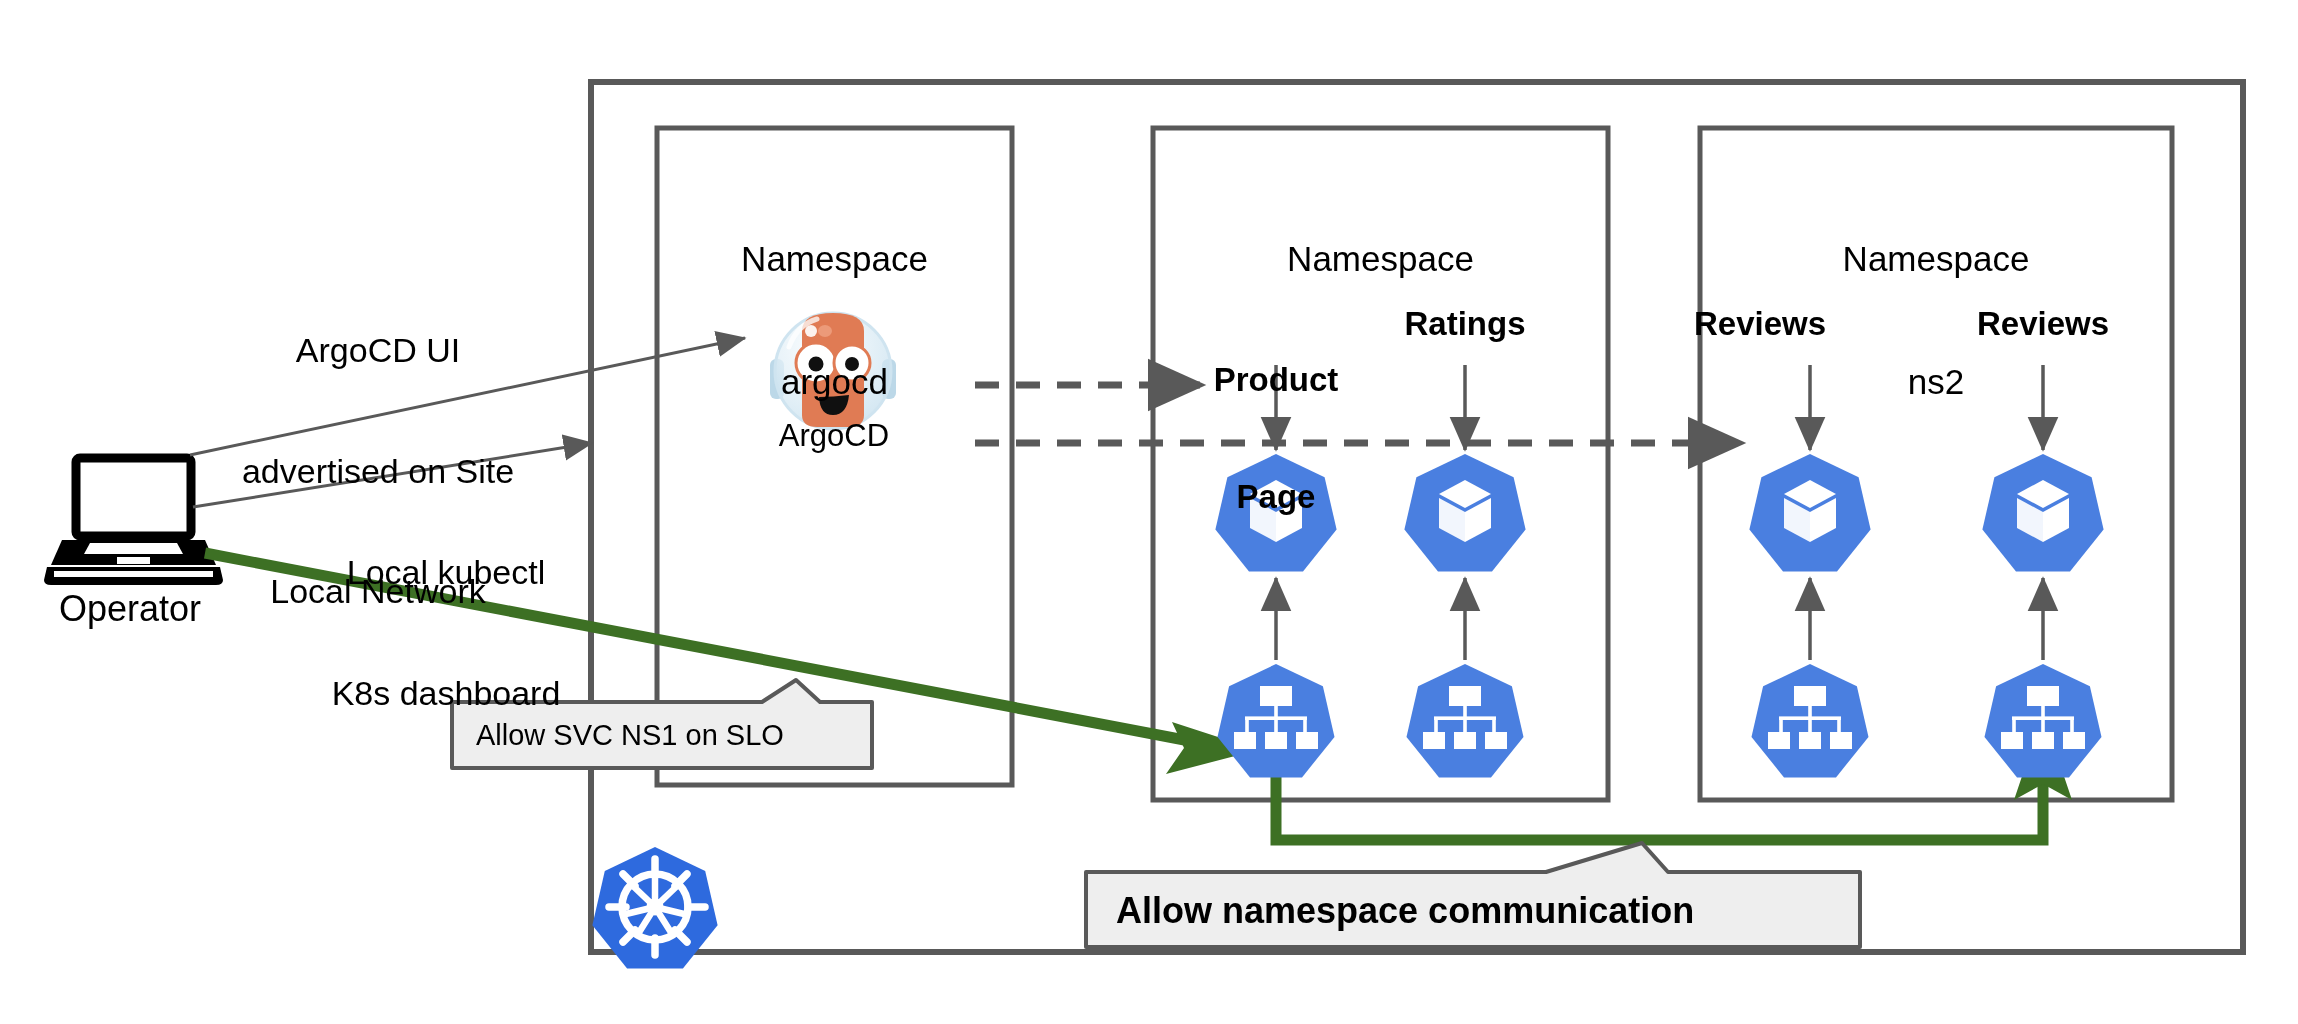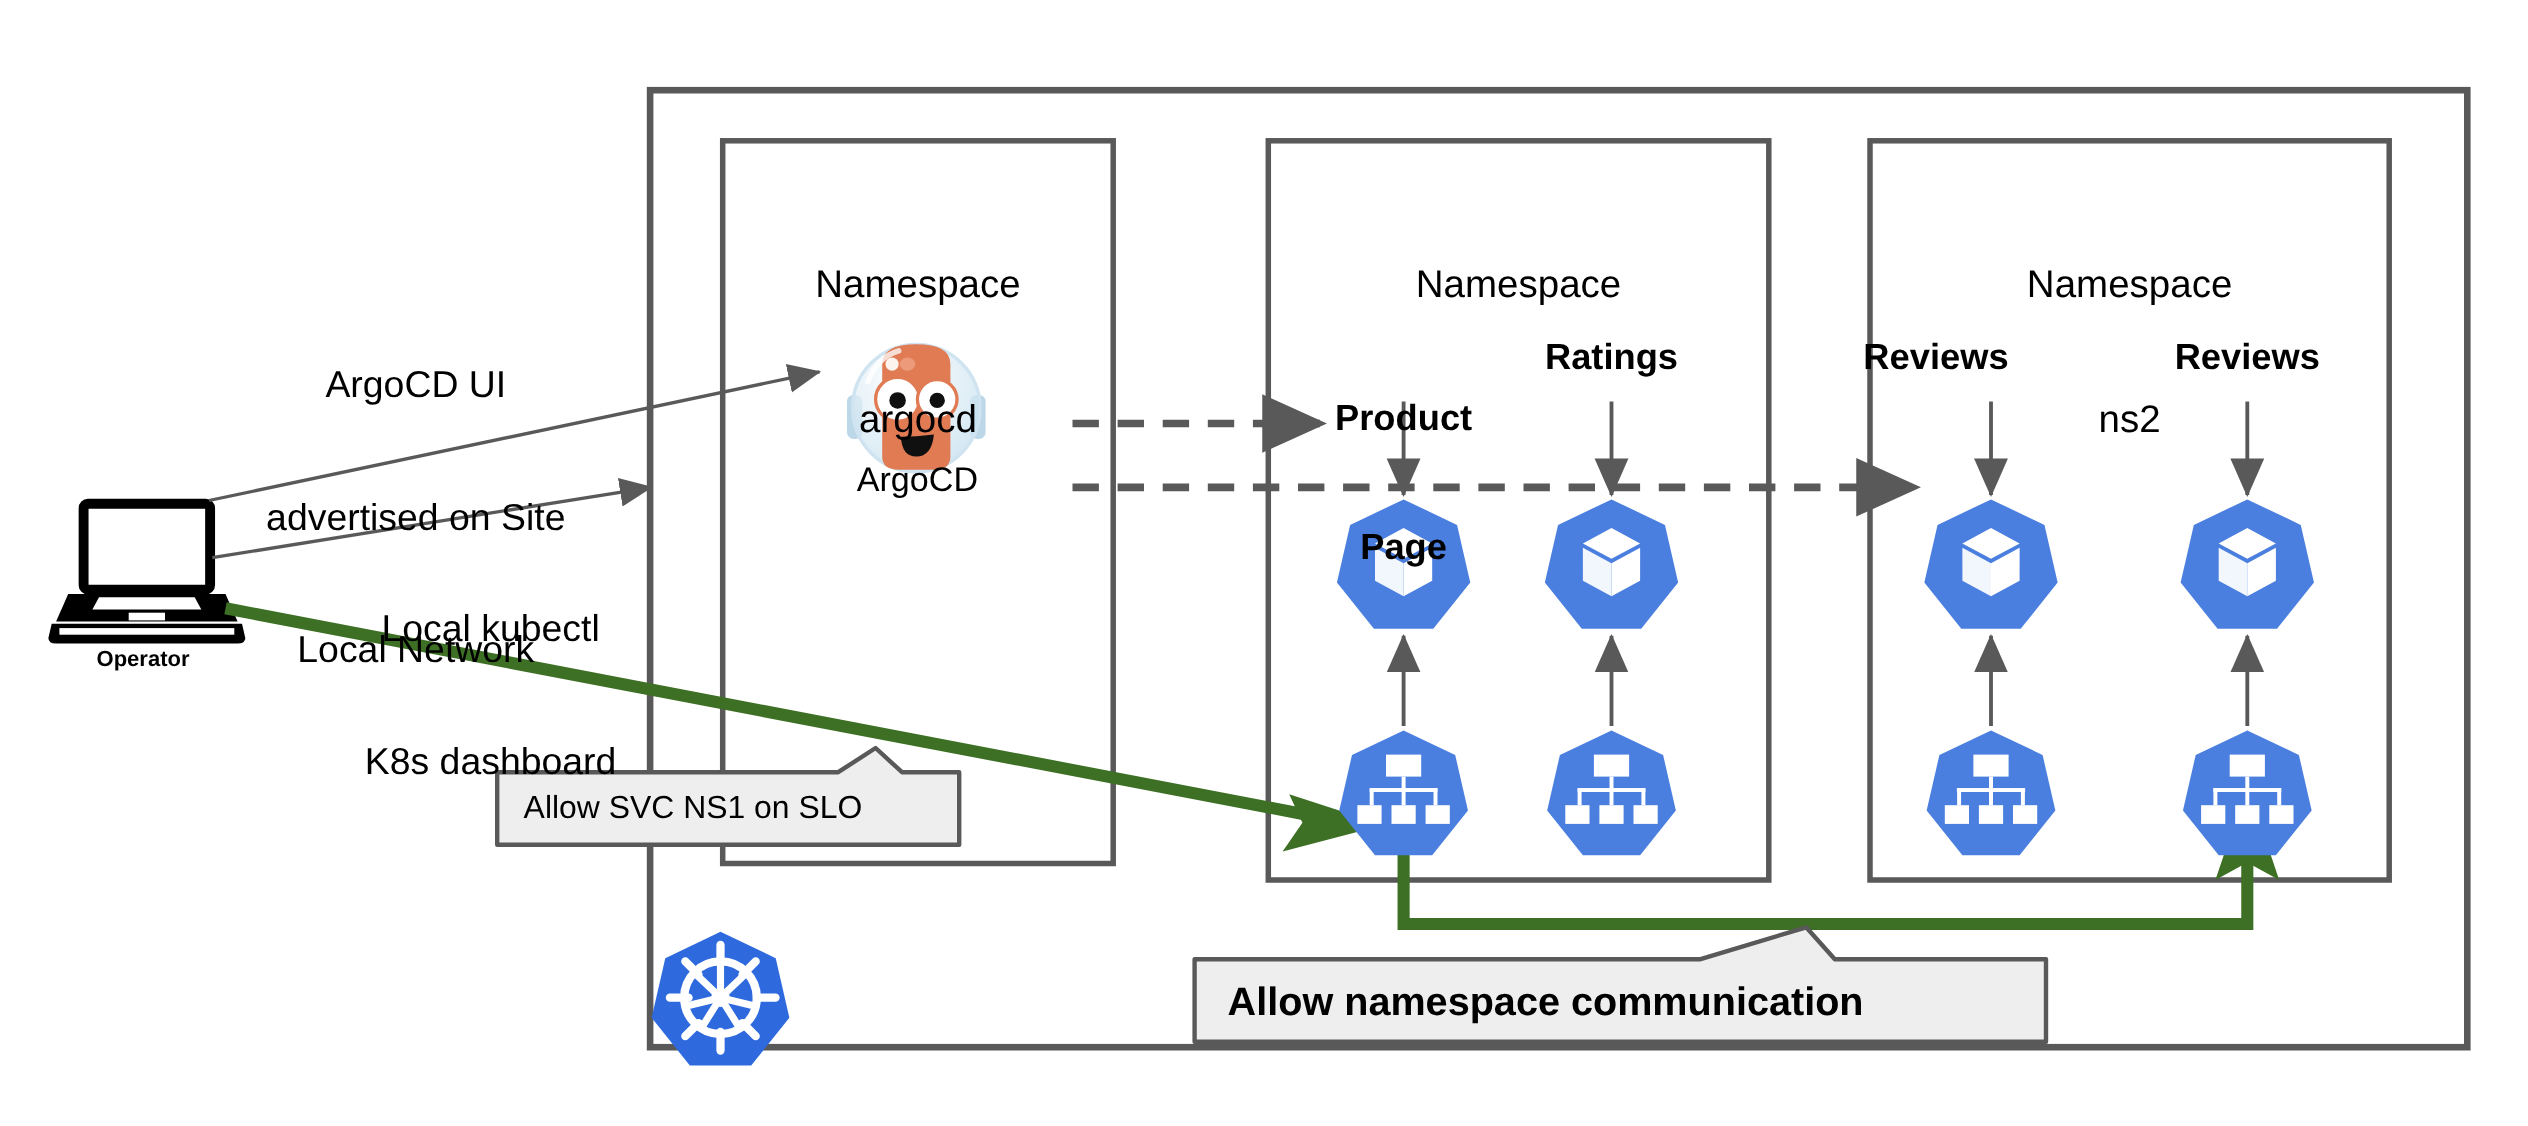--- a/index.html
+++ b/index.html
@@ -42,23 +42,23 @@
     font-size: 33px;
     font-weight: 700;
     text-align: center;
   }
   .t-annot {
     font-size: 34px;
     text-align: center;
     font-weight: 400;
   }
   .t-operator {
-    font-size: 20px;
-    text-align: center;
-    font-weight: 700;
+    font-size: 36px;
+    text-align: center;
+    font-weight: 400;
   }
   .t-argolabel {
     font-size: 31px;
     text-align: center;
     font-weight: 400;
   }
   .t-callout {
     font-size: 29px;
     font-weight: 400;
     text-align: left;

